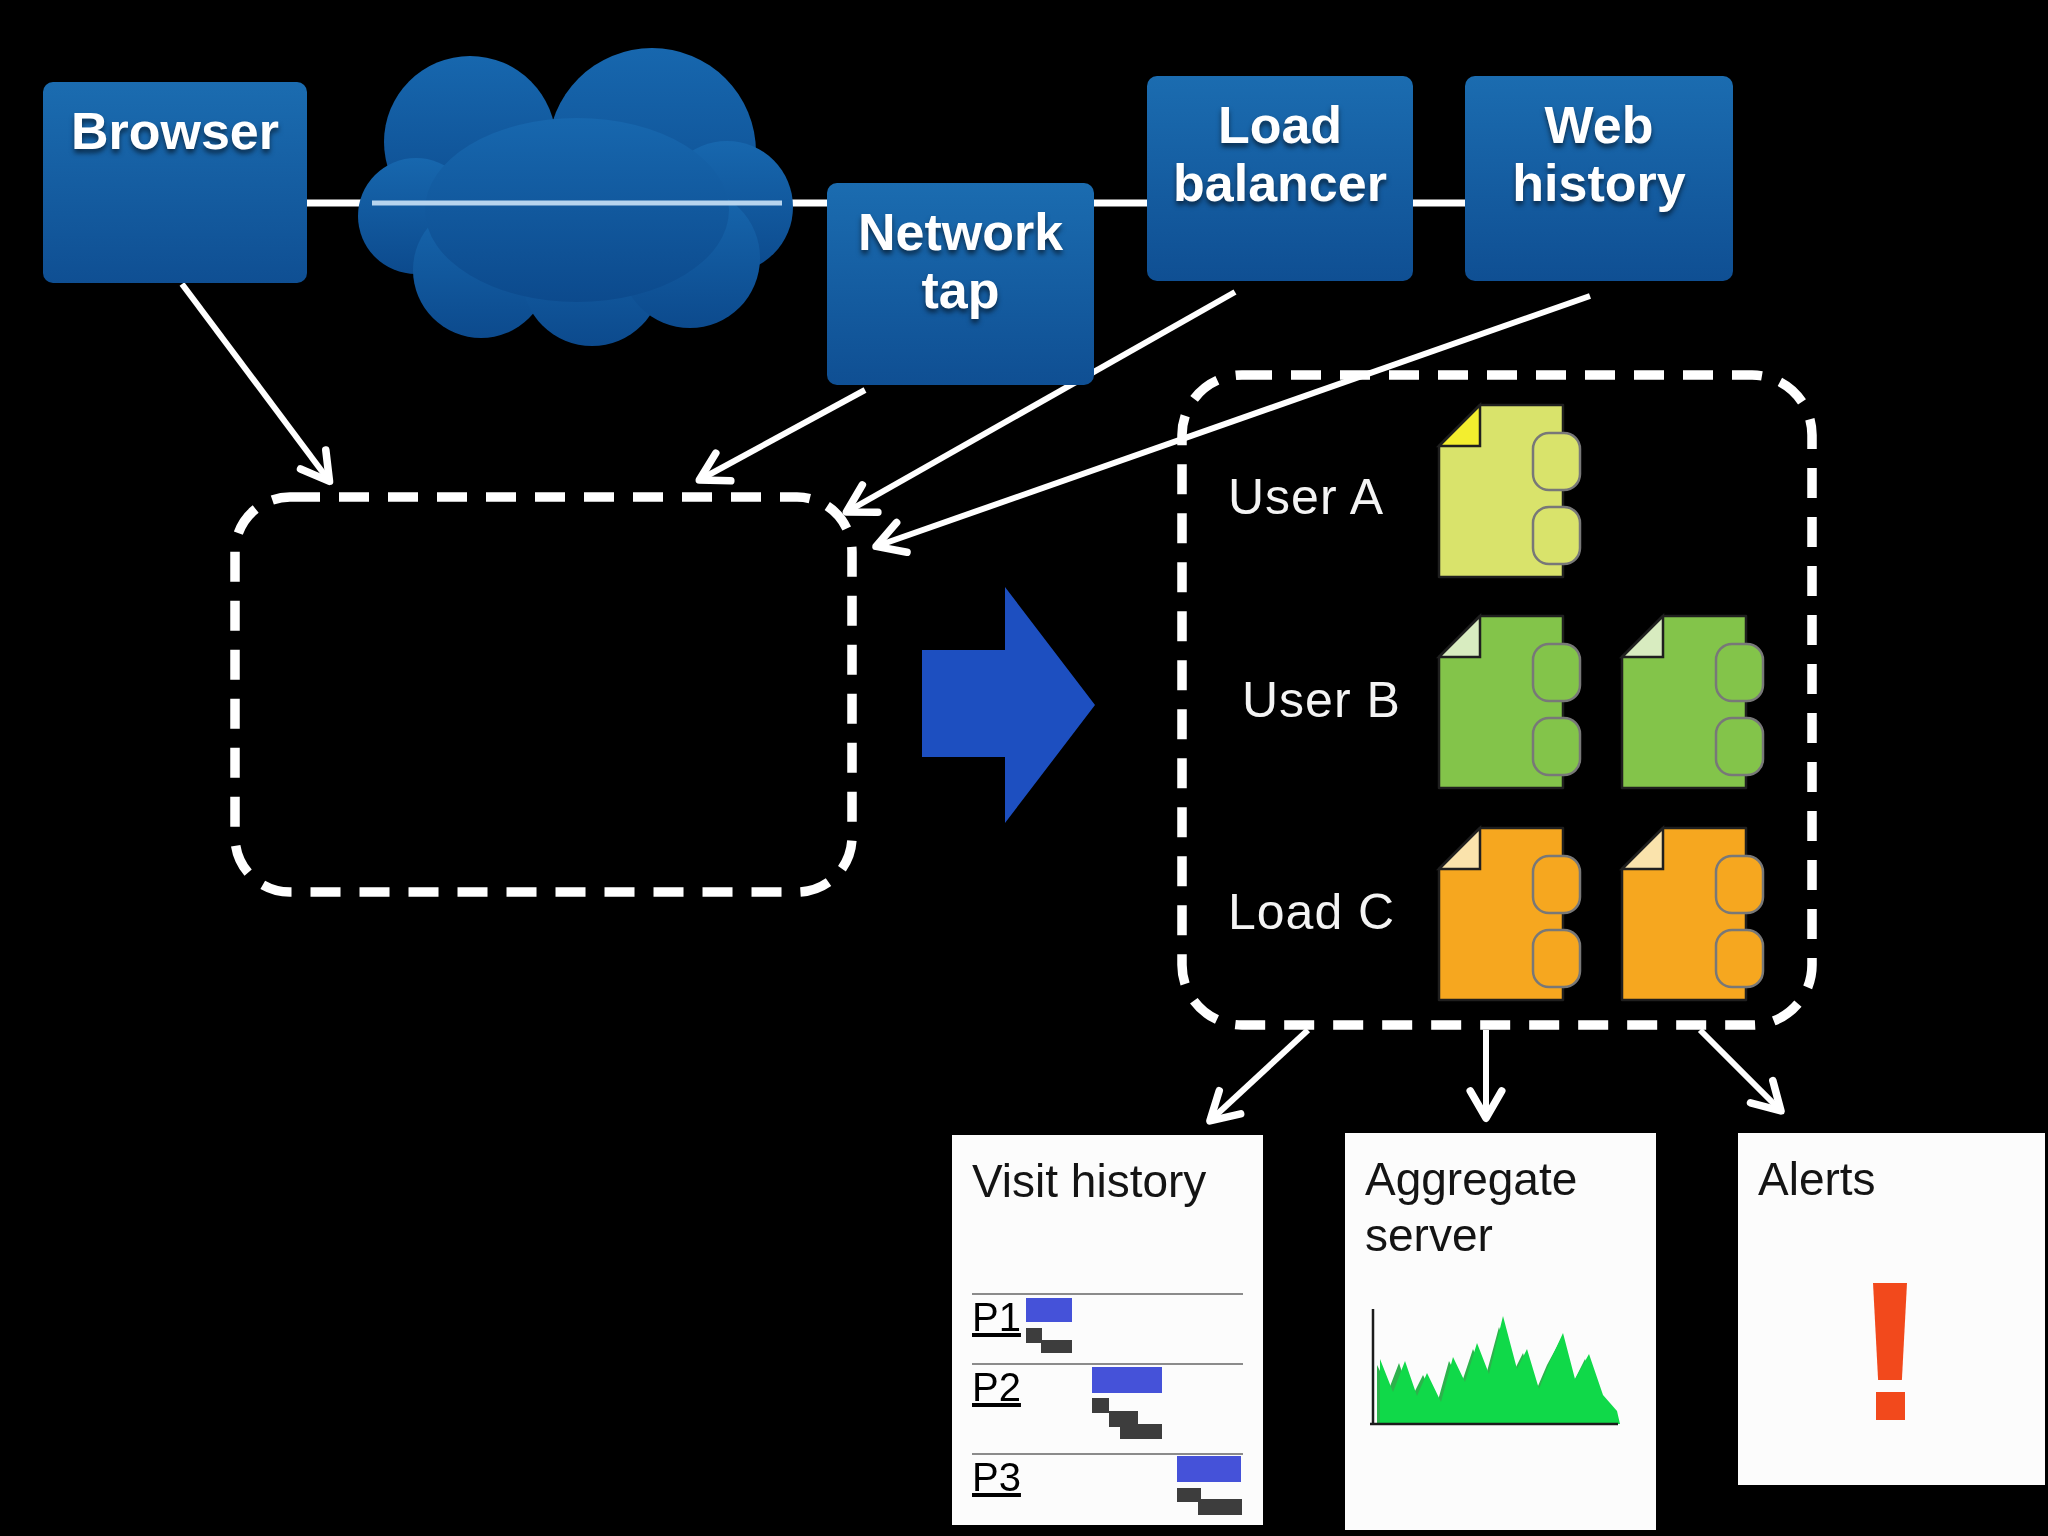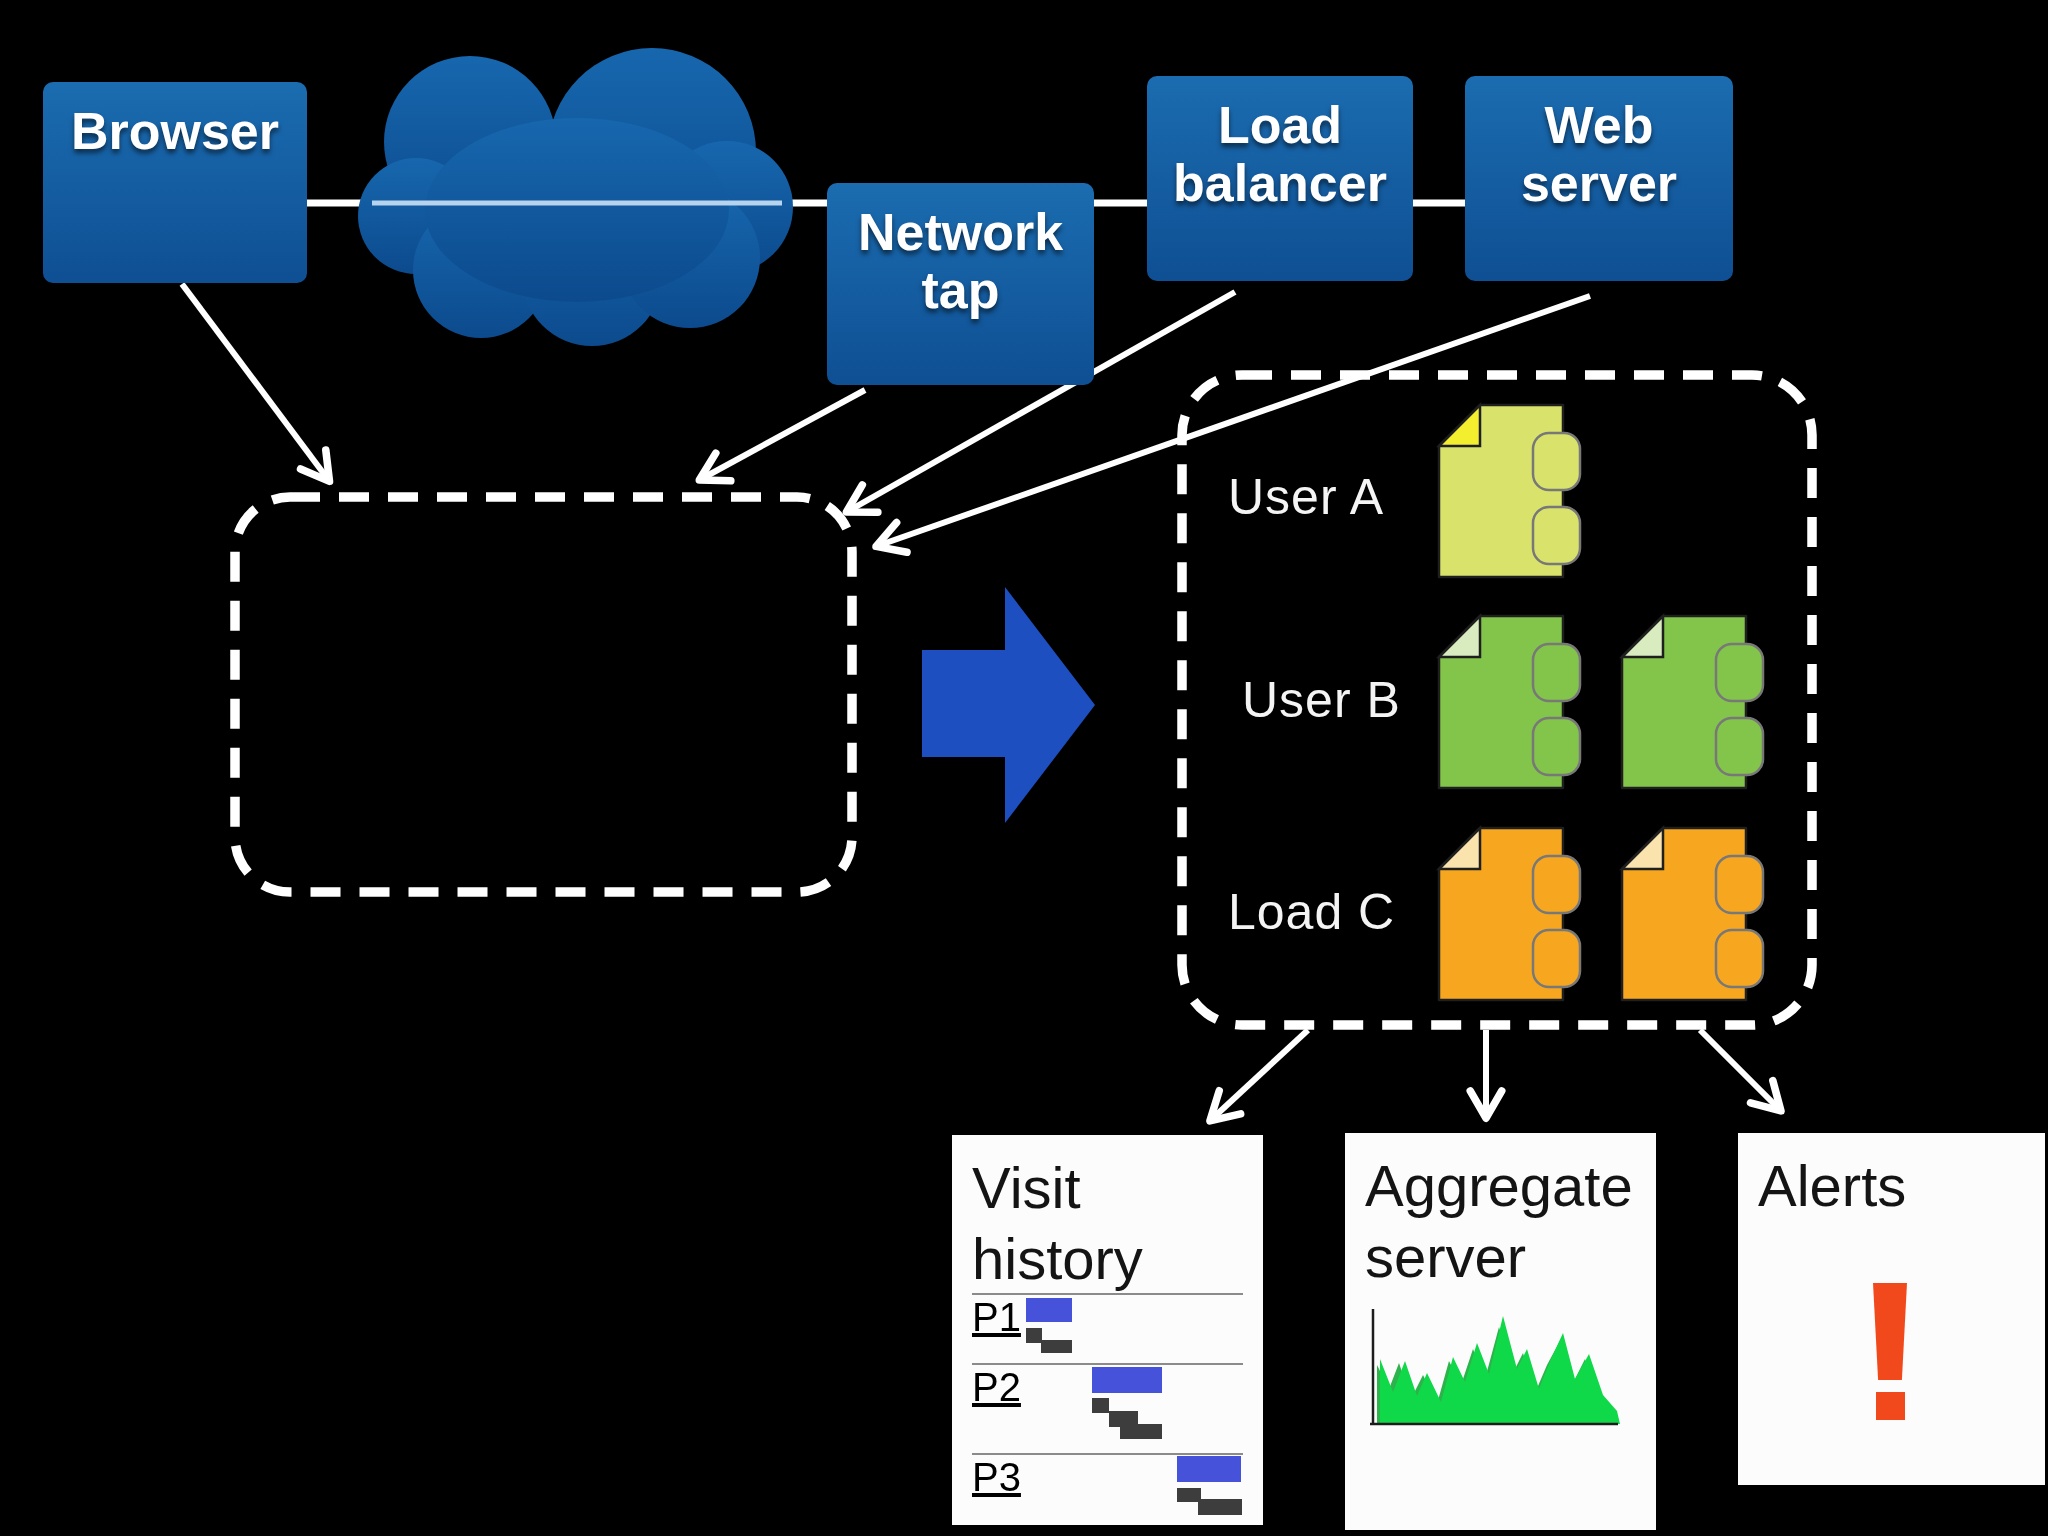--- a/index.html
+++ b/index.html
@@ -21,21 +21,21 @@
   .doc{position:absolute;width:150px;height:178px;}
   .doc .page,.doc .tab{stroke-linejoin:round;}
   .doc-a .page,.doc-a .tab{fill:var(--doc-a);}  .doc-a .fold{fill:var(--doc-a-fold);}
   .doc-b .page,.doc-b .tab{fill:var(--doc-b);}  .doc-b .fold{fill:var(--doc-b-fold);}
   .doc-c .page,.doc-c .tab{fill:var(--doc-c);}  .doc-c .fold{fill:var(--doc-c-fold);}
   .doc .page,.doc .fold{stroke:#1f1f1f;stroke-width:2.5;}
   .doc .tab{stroke:#787878;stroke-width:2.5;}
 
   
   .panel{position:absolute;background:#fcfcfc;}
-  .panel-title{position:absolute;left:20px;top:18px;color:#141414;font-size:58px;
+  .panel-title{position:absolute;left:20px;top:18px;color:#141414;font-size:46px;
                line-height:1.22;width:250px;}
   .gline{position:absolute;left:20px;width:271px;height:0;border-top:2px solid #8b8b8b;}
   .glabel{position:absolute;left:20px;color:#000000;font-size:40px;text-decoration:underline;}
   .gbar{position:absolute;background:var(--gantt-bar);}
   .gstep{position:absolute;background:var(--gantt-step);}
   .alert-bar{position:absolute;left:135px;top:150px;width:34px;height:97px;
              background:var(--alert);clip-path:polygon(0% 0%,100% 0%,85% 100%,15% 100%);}
   .alert-dot{position:absolute;left:138px;top:259px;width:29px;height:28px;
              background:var(--alert);}
 
@@ -99,21 +99,21 @@
   <div class="node" style="left:43px;top:82px;width:264px;height:201px;">
     <span>Browser</span>
   </div>
   <div class="node" style="left:827px;top:183px;width:267px;height:202px;">
     <span>Network tap</span>
   </div>
   <div class="node" style="left:1147px;top:76px;width:266px;height:205px;">
     <span>Load balancer</span>
   </div>
   <div class="node" style="left:1465px;top:76px;width:268px;height:205px;">
-    <span>Web server</span>
+    <span>Web history</span>
   </div>
 
   <div class="user-label" style="left:1228px;top:468px;">User A</div>
   <div class="user-label" style="left:1228px;top:671px;margin-left:14px;">User B</div>
   <div class="user-label" style="left:1228px;top:883px;">Load C</div>
 
   <svg class="doc doc-a" viewBox="0 0 150 178" style="left:1436px;top:402px;">
     <path class="page" d="M44,3 L127,3 L127,175 L3,175 L3,44 Z"></path>
     <rect class="tab" x="97" y="31" width="47" height="57" rx="16"></rect>
     <rect class="tab" x="97" y="105" width="47" height="57" rx="16"></rect>

